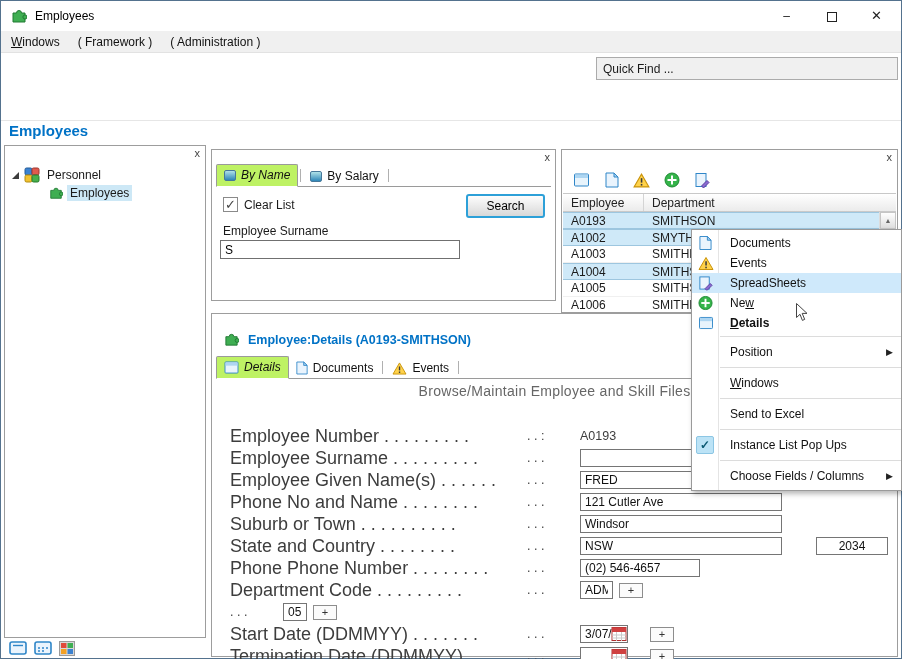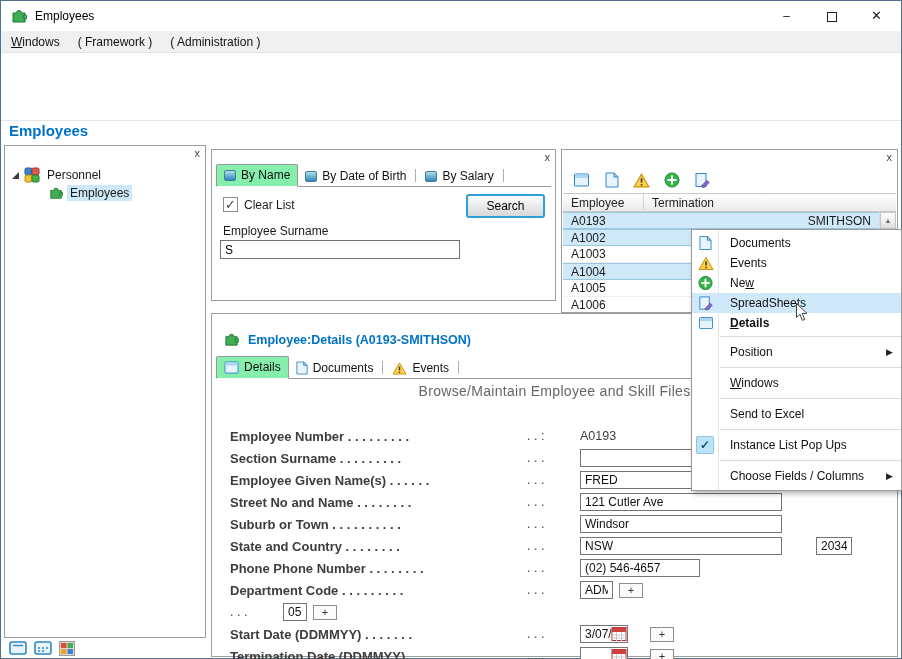--- a/index.html
+++ b/index.html
@@ -40,21 +40,21 @@
   .expander { width:0; height:0; border-top:7px solid transparent; border-right:7px solid #3c3c3c; margin-right:1px; }
   .tlabel { padding:1px 3px; }
   .tlabel.selected { background:#cde8f6; }
 
   
   .statusbar { position:absolute; left:8px; top:640px; display:flex; gap:7px; }
 
   
   .tabs { display:flex; align-items:flex-end; border-bottom:1px solid #9a9a9a; height:23px; }
   .tab { display:flex; align-items:center; gap:5px; padding:3px 7px 4px 7px; position:relative; top:1px; color:#111; white-space:nowrap; }
-  .tab.active { background:#86efac; border:1px solid #9a9a9a; border-bottom:1px solid #fff; border-radius:2px 2px 0 0; }
+  .tab.active { background:#bef264; border:1px solid #9a9a9a; border-bottom:1px solid #fff; border-radius:2px 2px 0 0;font-style:italic; }
   .tab-div { width:1px; height:13px; background:#b0b0b0; margin:0 2px 4px 2px; }
 
   
   .search-panel { left:210px; top:148px; width:345px; height:152px; }
   .search-tabs { position:absolute; top:14px; left:4px; right:4px; }
   .clear-row { position:absolute; top:47px; left:11px; display:flex; align-items:center; gap:6px; }
   .checkbox { width:15px; height:15px; border:1px solid #8a8a8a; background:#fff; font-size:13px; line-height:13px; text-align:center; color:#444; }
   .search-btn { position:absolute; top:44px; right:10px; width:79px; height:24px; border:2px solid #2da0d8; border-radius:3px; background:linear-gradient(180deg,#fdfdfd,#d8d8d8); font-family:inherit; font-size:12px; color:#000; }
   .surname-label { position:absolute; top:74px; left:11px; }
   .surname-input { position:absolute; top:90px; left:8px; width:240px; height:19px; border:1px solid #707070; padding:1px 4px; font-family:inherit; font-size:12px; }
@@ -62,38 +62,38 @@
   
   .list-panel { left:560px; top:148px; width:337px; height:164px; }
   .list-toolbar { position:absolute; top:17px; left:1px; right:1px; height:27px; border-bottom:1px solid #c8c8c8; display:flex; align-items:center; gap:11px; padding-left:9px; background:#fff; }
   .tbtn { width:19px; height:18px; display:flex; align-items:center; justify-content:center; }
   .grid-header { position:absolute; top:44px; left:1px; right:1px; height:18px; display:flex; background:linear-gradient(180deg,#ffffff,#ebebeb); border-bottom:1px solid #c9c9c9; color:#222; }
   .gh-emp { width:81px; padding:2px 8px; border-right:1px solid #d4d4d4; }
   .gh-desc { flex:1; padding:2px 8px; }
   .grid-rows { position:absolute; top:62px; left:1px; right:18px; bottom:1px; overflow:hidden; }
   .grow { display:flex; height:17px; align-items:center; border-bottom:1px solid #f0f0f0; }
   .grow .c1 { width:81px; padding:0 8px; }
-  .grow .c2 { flex:1; padding:0 8px;text-align:right; }
+  .grow .c2 { flex:1; padding:0 8px; }
   .grow.selected { background:#cfe9f8; border-top:1px solid #9dc6df; border-bottom:1px solid #9dc6df; }
   .vscroll { position:absolute; top:62px; right:1px; width:17px; bottom:1px; background:#fafafa; border-left:1px solid #dcdcdc; }
   .vscroll-up { height:17px; background:linear-gradient(180deg,#fefefe,#dedede); border:1px solid #c5c5c5; font-size:7px; color:#666; text-align:center; line-height:16px; }
 
   
   .details-panel { left:210px; top:312px; width:687px; height:344px; }
   .dp-header { position:absolute; top:18px; left:12px; display:flex; align-items:center; gap:9px; }
   .dp-title { color:#0072c6; font-weight:bold; font-size:12.5px; }
   .dp-tabs { position:absolute; top:42px; left:4px; right:4px; }
   .form-title { position:absolute; top:69px; left:0; right:0; text-align:center; font-size:14px; color:#666; letter-spacing:.3px; }
   .form { position:absolute; top:111px; left:18px; right:8px; }
   .frow { height:22px; display:flex; align-items:center; }
-  .flabel { width:297px; font-size:13px; color:#3d3d3d; white-space:nowrap; overflow:hidden;font-weight:bold; }
+  .flabel { width:297px; font-size:18px; color:#3d3d3d; white-space:nowrap; overflow:hidden; }
   .fsep { width:53px; font-size:12.5px; color:#3d3d3d; white-space:pre; }
   .fin { height:18px; border:1px solid #757575; padding:1px 4px; font-family:inherit; font-size:12px; color:#111; background:#fff; }
   .w200 { width:202px; } .w120 { width:120px; } .w48 { width:48px; } .w33 { width:33px; } .w24 { width:24px; }
-  .postcode { width:36px; margin-left:34px; text-align:center; }
+  .postcode { width:72px; margin-left:34px; text-align:center; }
   .fstatic { font-size:12.5px; color:#3d3d3d; }
   .plusbtn { width:24px; height:15px; border:1px solid #8d8d8d; background:#fbfbfb; font-size:11px; line-height:11px; color:#333; margin-left:6px; font-family:inherit; }
   .plusbtn.far { margin-left:22px; }
   .datewrap { position:relative; display:flex; align-items:center; }
   .calbtn { position:absolute; left:31px; top:1px; width:16px; height:16px; }
 
   
   .ctx { position:absolute; left:690px; top:228px; width:211px; background:#fff; border:1px solid #9a9a9a; box-shadow:2px 3px 5px rgba(0,0,0,.28); z-index:50; padding:3px 0 2px 0; }
   .ctx-gutter { position:absolute; left:0; top:0; bottom:0; width:27px; border-right:1px solid #e4e4e4; }
   .ctx-item { position:relative; height:20px; display:flex; align-items:center; padding-left:38px; color:#111; }
@@ -121,20 +121,21 @@
     <span class="winbtn btn-max"><span class="max-box"></span></span>
     <span class="winbtn btn-close">✕</span>
   </div>
 
   <div class="menubar">
     <span class="menu-item"><span class="u">W</span><span>indows</span></span>
     <span class="menu-item">( Framework )</span>
     <span class="menu-item">( Administration )</span>
   </div>
 
+  <div class="quickfind">Quick Find ...</div>
   <div class="content-sep"></div>
 
   <div class="page-heading">Employees</div>
 
   <div class="panel tree-panel">
     <span class="panel-x">x</span>
     <div class="tree">
       <div class="tnode root">
         <span class="expander"></span>
         <svg width="16" height="16" viewBox="0 0 16 16">
@@ -155,24 +156,20 @@
     </div>
   </div>
 
   <div class="panel search-panel">
     <span class="panel-x">x</span>
     <div class="tabs search-tabs">
       <div class="tab active">
         <span style="width:12px;height:11px;border:1px solid #46789a;border-radius:2px;background:linear-gradient(180deg,#afe2e8,#2e86b8);"></span>
         <span>By Name</span>
       </div>
-      <div class="tab">
-        <span style="width:12px;height:11px;border:1px solid #46789a;border-radius:2px;background:linear-gradient(180deg,#afe2e8,#2e86b8);"></span>
-        <span>By Date of Birth</span>
-      </div>
       <div class="tab-div"></div>
       <div class="tab">
         <span style="width:12px;height:11px;border:1px solid #46789a;border-radius:2px;background:linear-gradient(180deg,#afe2e8,#2e86b8);"></span>
         <span>By Salary</span>
       </div>
       <div class="tab-div"></div>
     </div>
     <div class="clear-row">
       <span class="checkbox">✓</span>
       <span>Clear List</span>
@@ -213,21 +210,21 @@
         </span>
       <span class="tbtn">
           <svg width="16" height="16" viewBox="0 0 16 16">
             <rect x="2" y="1.5" width="10" height="13" fill="#eaf4fd" stroke="#2f86c8"></rect>
             <path d="M7.5 14 L13 8.5 l2 2 L9.5 16 Z" fill="#8a6ad0" stroke="#5a3fa0"></path>
           </svg>
         </span>
     </div>
     <div class="grid-header">
       <span class="gh-emp">Employee</span>
-      <span class="gh-desc">Termination</span>
+      <span class="gh-desc">Department</span>
     </div>
     <div class="grid-rows">
       <div class="grow selected">
           <span class="c1">A0193</span>
           <span class="c2">SMITHSON</span>
         </div>
       <div class="grow selected">
           <span class="c1">A1002</span>
           <span class="c2">SMYTHE</span>
         </div>
@@ -289,31 +286,31 @@
     </div>
     <div class="form-title">Browse/Maintain Employee and Skill Files</div>
 
     <div class="form">
       <div class="frow">
         <span class="flabel">Employee Number  . . . . . . . . .</span>
           <span class="fsep">. . :</span>
         <span class="fstatic">A0193</span>
       </div>
       <div class="frow">
-        <span class="flabel">Section Surname . . . . . . . . .</span>
+        <span class="flabel">Employee Surname . . . . . . . . .</span>
           <span class="fsep">. . .</span>
         <input class="fin w200" value="" style="">
       </div>
       <div class="frow">
         <span class="flabel">Employee Given Name(s) . . . . . .</span>
           <span class="fsep">. . .</span>
         <input class="fin w200" value="FRED" style="">
       </div>
       <div class="frow">
-        <span class="flabel">Street No and Name . . . . . . . .</span>
+        <span class="flabel">Phone No and Name . . . . . . . .</span>
           <span class="fsep">. . .</span>
         <input class="fin w200" value="121 Cutler Ave" style="">
       </div>
       <div class="frow">
         <span class="flabel">Suburb or Town . . . . . . . . . .</span>
           <span class="fsep">. . .</span>
         <input class="fin w200" value="Windsor" style="">
       </div>
       <div class="frow">
         <span class="flabel">State and Country  . . . . . . . .</span>
@@ -380,38 +377,38 @@
     <div class="ctx-item">
       <span class="ctx-ic">
           <svg width="16" height="14" viewBox="0 0 16 14">
             <path d="M8 1 L15 13 H1 Z" fill="#ffd24a" stroke="#c9930a"></path>
             <rect x="7.3" y="4.8" width="1.5" height="4.2" fill="#3a3a3a"></rect>
             <rect x="7.3" y="10.2" width="1.5" height="1.6" fill="#3a3a3a"></rect>
           </svg>
         </span>
       <span class="ctx-label">Events</span>
     </div>
+    <div class="ctx-item hl">
+      <span class="ctx-ic">
+          <svg width="15" height="15" viewBox="0 0 16 16">
+            <rect x="2" y="1.5" width="10" height="13" fill="#eaf4fd" stroke="#2f86c8"></rect>
+            <path d="M7.5 14 L13 8.5 l2 2 L9.5 16 Z" fill="#8a6ad0" stroke="#5a3fa0"></path>
+          </svg>
+        </span>
+      <span class="ctx-label">SpreadSheets</span>
+    </div>
     <div class="ctx-item">
       <span class="ctx-ic">
           <svg width="15" height="15" viewBox="0 0 16 16">
             <circle cx="8" cy="8" r="7" fill="#35b44a" stroke="#1d8a33"></circle>
             <rect x="7" y="3.5" width="2" height="9" fill="#fff"></rect>
             <rect x="3.5" y="7" width="9" height="2" fill="#fff"></rect>
           </svg>
         </span>
       <span class="ctx-label"><span>Ne</span><span class="u">w</span></span>
-    </div>
-    <div class="ctx-item hl">
-      <span class="ctx-ic">
-          <svg width="15" height="15" viewBox="0 0 16 16">
-            <rect x="2" y="1.5" width="10" height="13" fill="#eaf4fd" stroke="#2f86c8"></rect>
-            <path d="M7.5 14 L13 8.5 l2 2 L9.5 16 Z" fill="#8a6ad0" stroke="#5a3fa0"></path>
-          </svg>
-        </span>
-      <span class="ctx-label">SpreadSheets</span>
     </div>
     <div class="ctx-item bold">
       <span class="ctx-ic">
           <svg width="16" height="13" viewBox="0 0 16 14">
             <rect x="1" y="1" width="14" height="12" rx="1" fill="#e8f4fc" stroke="#2f86c8"></rect>
             <rect x="1.6" y="1.6" width="12.8" height="3.4" fill="#aed6f2"></rect>
           </svg>
         </span>
       <span class="ctx-label"><span class="u">D</span><span>etails</span></span>
     </div>

